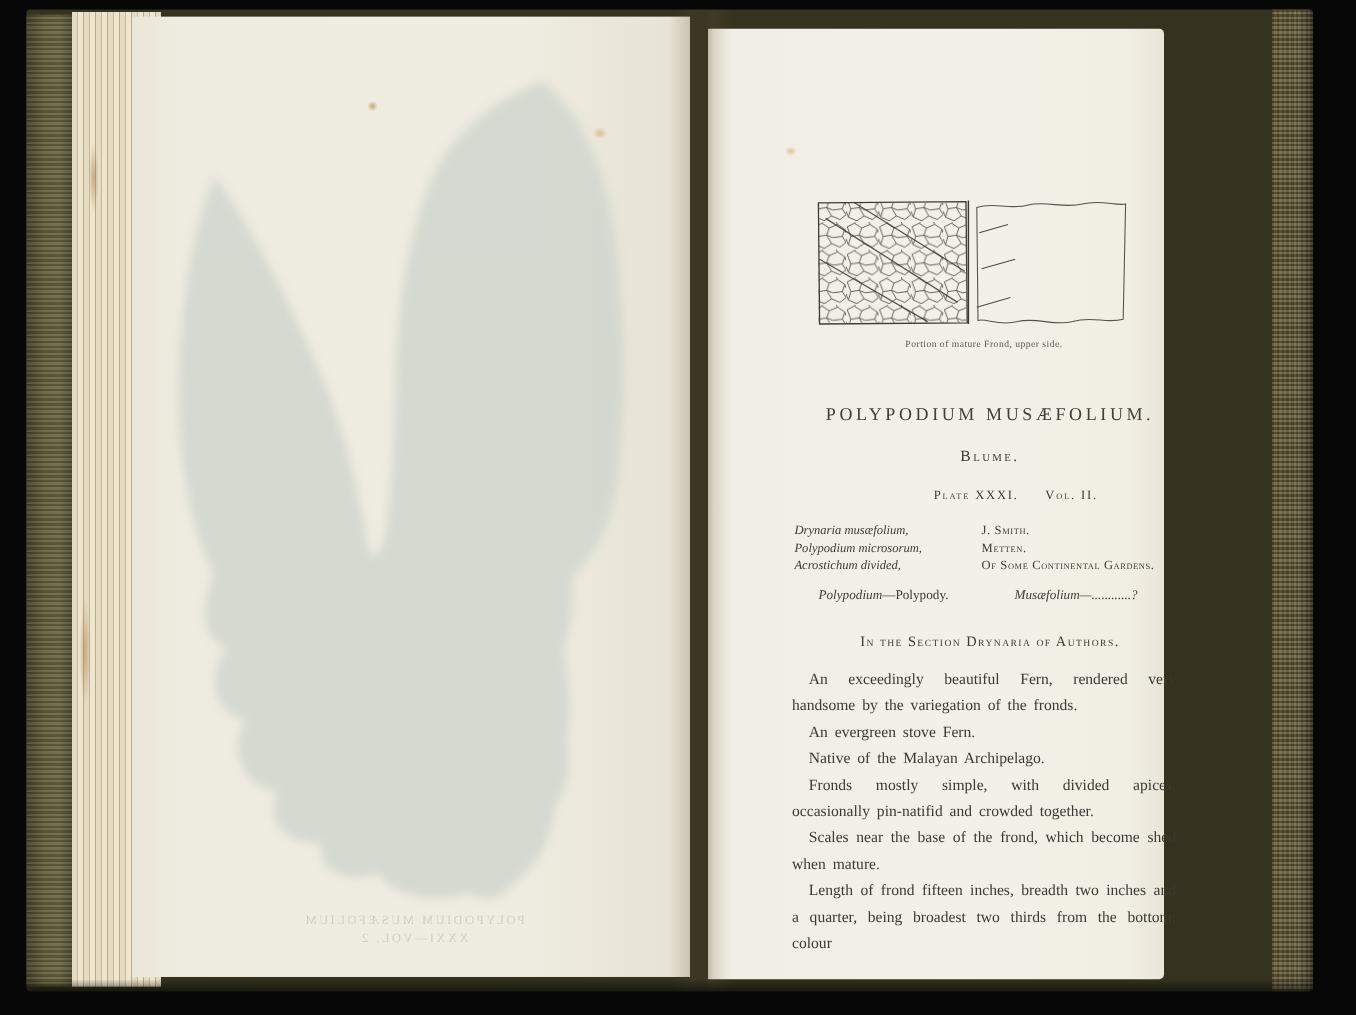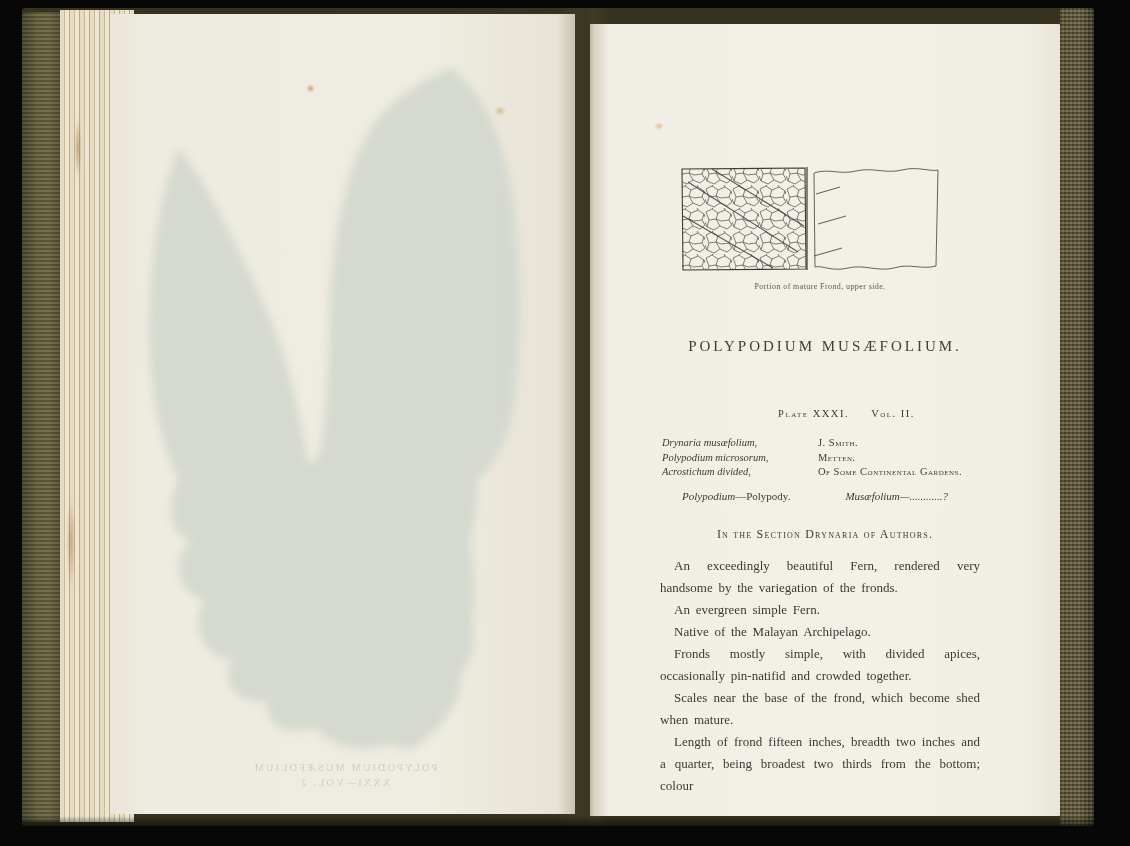--- a/index.html
+++ b/index.html
@@ -22,21 +22,21 @@
     background:
       repeating-linear-gradient(90deg,#e6dcc4 0 4px,#c6b996 4px 5px,#efe6d0 5px 9px,#b9ab85 9px 10px);
     background-color:#e2d8c0;}
   .stack-stain1{position:absolute;left:52px;top:110px;width:8px;height:60px;background:radial-gradient(closest-side,rgba(150,100,40,.45),transparent);}
   .stack-stain2{position:absolute;left:44px;top:490px;width:10px;height:90px;background:radial-gradient(closest-side,rgba(150,100,40,.4),transparent);}
   .stack-stain3{position:absolute;left:88px;top:720px;width:14px;height:80px;background:radial-gradient(closest-side,rgba(160,105,45,.5),transparent);}
   
   .page-left{position:absolute;left:88px;top:6px;width:465px;height:800px;
     background:linear-gradient(90deg,#eae6d8 0,#eeebe0 8%,#efecE1 70%,#e7e3d5 96%,#ddd8c8 100%);
     background-color:#eeebe0;}
-  .page-right{position:absolute;left:568px;top:16px;width:472px;height:792px;
+  .page-right{position:absolute;left:568px;top:16px;width:380px;height:792px;
     background:linear-gradient(90deg,#e7e3d4 0,#f1eee5 4%,#f3f0e7 55%,#f1eee4 92%,#e9e5d7 100%);
     border-radius:0 4px 4px 0;}
   .gutter{position:absolute;left:536px;top:0;width:52px;height:818px;pointer-events:none;
     background:linear-gradient(90deg,rgba(80,70,50,0) 0,rgba(90,78,55,.18) 38%,rgba(70,60,40,.38) 55%,rgba(120,105,75,.15) 70%,rgba(120,105,75,0) 100%);}
   
   .cover-right{position:absolute;right:0;top:0;width:34px;height:818px;
     background:
       repeating-linear-gradient(0deg,rgba(0,0,0,.25) 0 2px,rgba(255,255,255,.07) 2px 4px),
       repeating-linear-gradient(90deg,rgba(0,0,0,.15) 0 2px,rgba(255,255,255,.05) 2px 4px),
       linear-gradient(90deg,#6b5d3a,#6f6844 60%,#463f28);
@@ -157,20 +157,21 @@
         <g stroke="#4a4a43" stroke-width="0.9">
           <path d="M138 32 L162 25"></path>
           <path d="M140 62 L168 54"></path>
           <path d="M136 94 L164 86"></path>
         </g>
       </svg>
     </div>
     <div class="fig-caption">Portion of mature Frond, upper side.</div>
 
     <div class="title">POLYPODIUM  MUSÆFOLIUM.</div>
+    <div class="author">Blume.</div>
 
     <div class="plateline">
       <span style="font-variant:small-caps;padding-left:43px;">Plate XXXI.</span>
       <span class="vol" style="font-variant:small-caps;">Vol. II.</span>
     </div>
 
     <div class="synonyms">
       <div class="syn-row">
         <span class="syn-name">Drynaria musæfolium,</span>
         <span class="syn-auth">J. Smith.</span>
@@ -187,21 +188,21 @@
 
     <div class="etym">
       <span class="etym-left"><i>Polypodium</i><span>—Polypody.</span></span>
       <span class="etym-right">Musæfolium—............?</span>
     </div>
 
     <div class="section-line">In the Section Drynaria of Authors.</div>
 
     <div class="bodytext">
       <p>An exceedingly beautiful Fern, rendered very handsome by the variegation of the fronds.</p>
-      <p>An evergreen simple Fern.</p>
+      <p>An evergreen stove Fern.</p>
       <p>Native of the Malayan Archipelago.</p>
       <p>Fronds mostly simple, with divided apices, occasionally pin-natifid and crowded together.</p>
       <p>Scales near the base of the frond, which become shed when mature.</p>
       <p>Length of frond fifteen inches, breadth two inches and a quarter, being broadest two thirds from the bottom; colour</p>
     </div>
 
     <div class="spot" style="left:64px;top:98px;width:10px;height:8px;background:radial-gradient(closest-side,rgba(200,150,70,.5),transparent);"></div>
   </div>
 
   <div class="gutter"></div>

